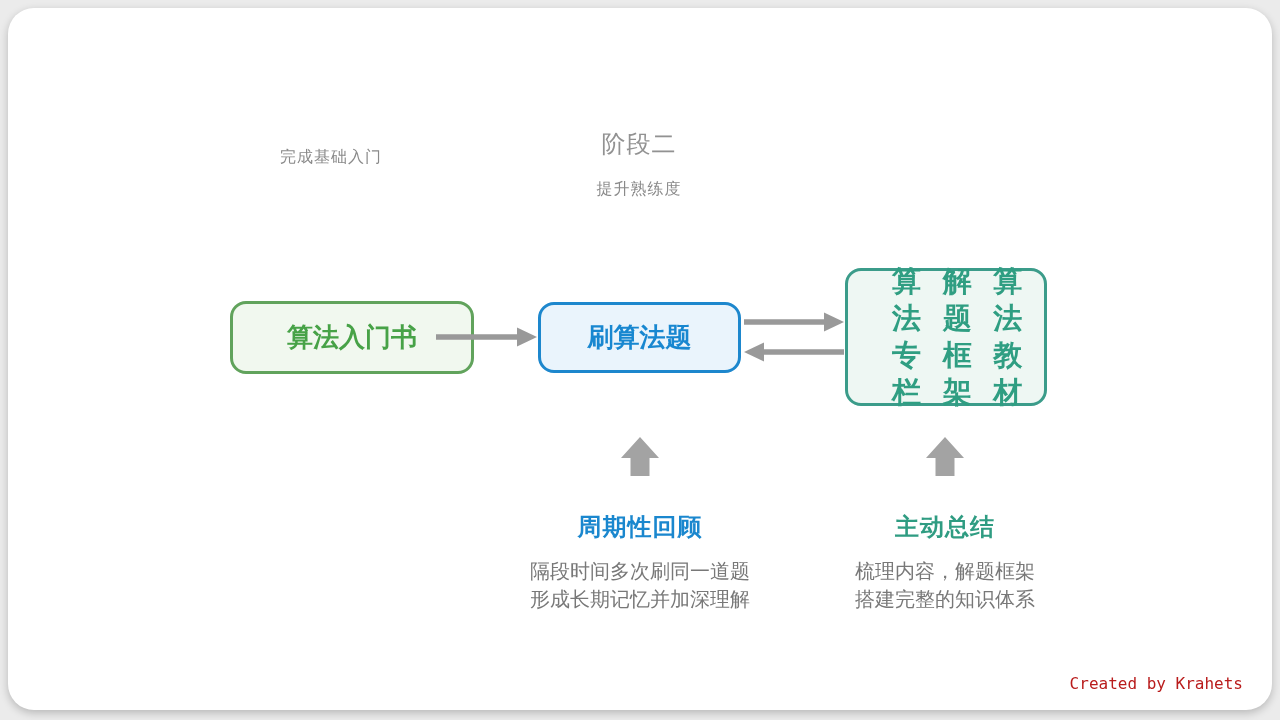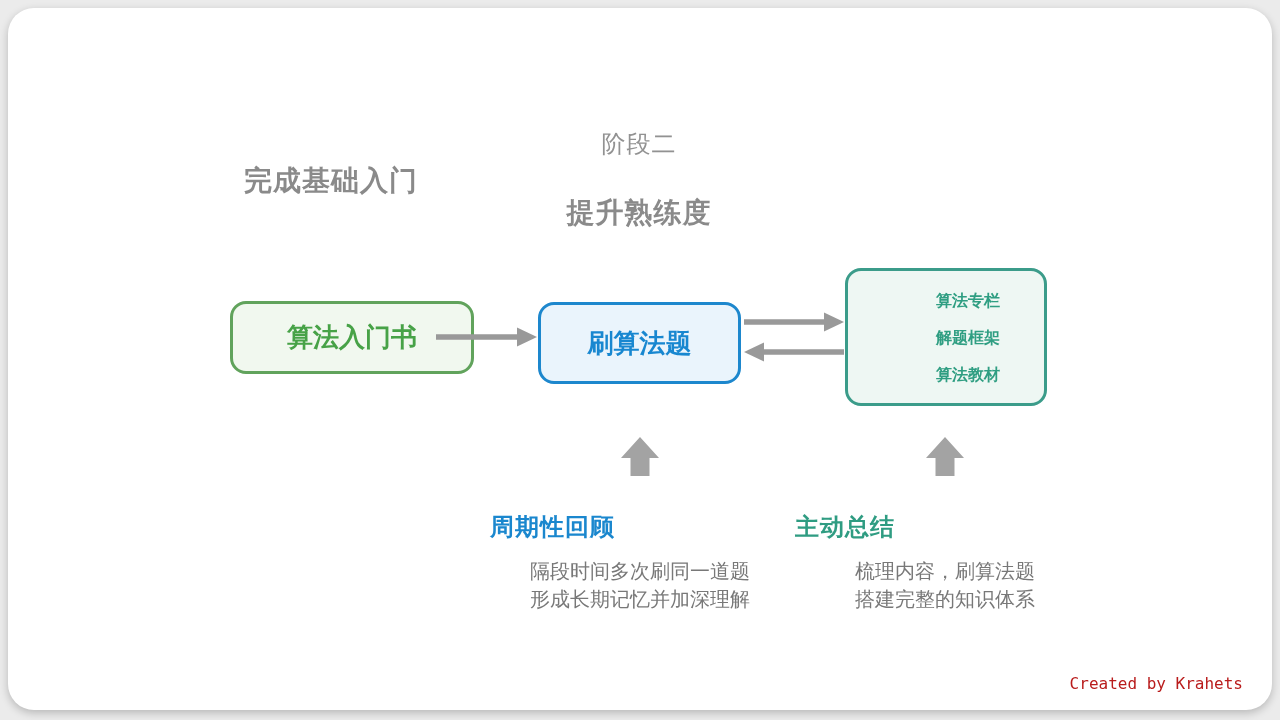--- a/index.html
+++ b/index.html
@@ -27,69 +27,70 @@
     position: absolute;
     width: 320px;
     text-align: center;
   }
   .stage-label {
     font-size: 24px;
     color: #929292;
     letter-spacing: 1px;
   }
   .stage-subtitle {
-    margin-top: 34px;
-    font-size: 28px;
-    font-weight: bold;
+    margin-top: 19px;
+    font-size: 16px;
+    font-weight: normal;
     color: #8a8a8a;
     letter-spacing: 1px;
   }
   .node {
     position: absolute;
     box-sizing: border-box;
     display: flex;
     align-items: center;
     justify-content: center;
     border-radius: 16px;
     font-weight: bold;
   }
   .node-green {
     left: 230px; top: 301px; width: 244px; height: 73px;
     border: 3px solid #61a35c;
     background: #f1f8ef;
     color: #47a247;
     font-size: 26px;
   }
   .node-blue {
-    left: 538px; top: 302px; width: 203px; height: 82px;
+    left: 538px; top: 302px; width: 203px; height: 71px;
     border: 3px solid #1d87cd;
     background: #eaf4fc;
     color: #1887d0;
     font-size: 26px;
   }
   .node-teal {
     left: 845px; top: 268px; width: 202px; height: 138px;
     border: 3px solid #3b9c8a;
     background: #eef7f3;
     color: #2f9e82;
-    font-size: 16px;
-    flex-direction: column;
+    font-size: 29px;
+    flex-direction: row;
     padding-left: 44px;
   }
   .node-teal .node-line {
     line-height: 37px;
   }
   .arrow-layer {
     position: absolute;
     left: 0; top: 0;
     pointer-events: none;
   }
   .anno-title {
     position: absolute;
     width: 300px;
+    text-align: center;
     font-size: 24px;
     font-weight: bold;
     top: 511px;
     letter-spacing: 1px;
   }
   .anno-title-blue { left: 490px; color: #1a87ce; }
   .anno-title-teal { left: 795px; color: #2f9c82; }
   .anno-desc {
     position: absolute;
     width: 360px;
@@ -159,18 +160,18 @@
   </svg>
 
   <div class="anno-title anno-title-blue">周期性回顾</div>
   <div class="anno-title anno-title-teal">主动总结</div>
 
   <div class="anno-desc anno-desc-mid">
     <div>隔段时间多次刷同一道题</div>
     <div>形成长期记忆并加深理解</div>
   </div>
   <div class="anno-desc anno-desc-right">
-    <div>梳理内容，刷算法题</div>
+    <div>梳理内容，解题框架</div>
     <div>搭建完整的知识体系</div>
   </div>
 
   <div class="credit">Created by Krahets</div>
 </div>
 
 </body></html>

